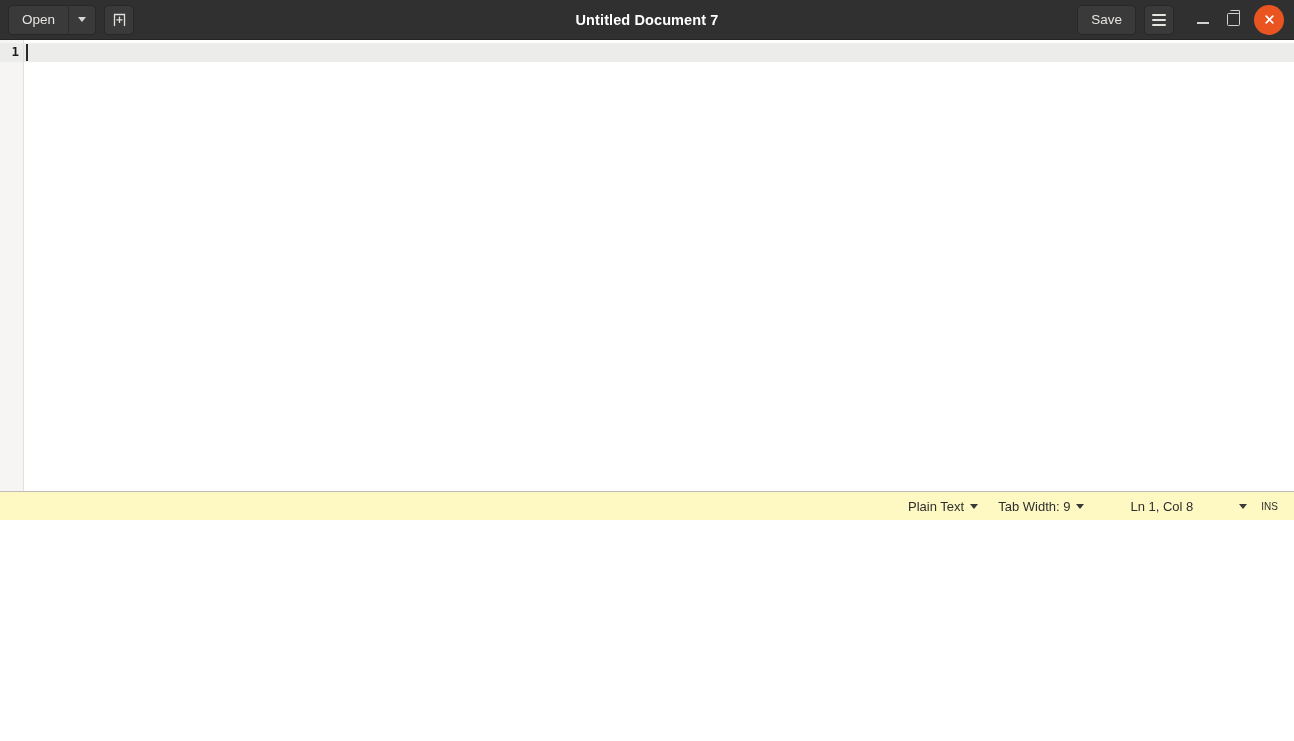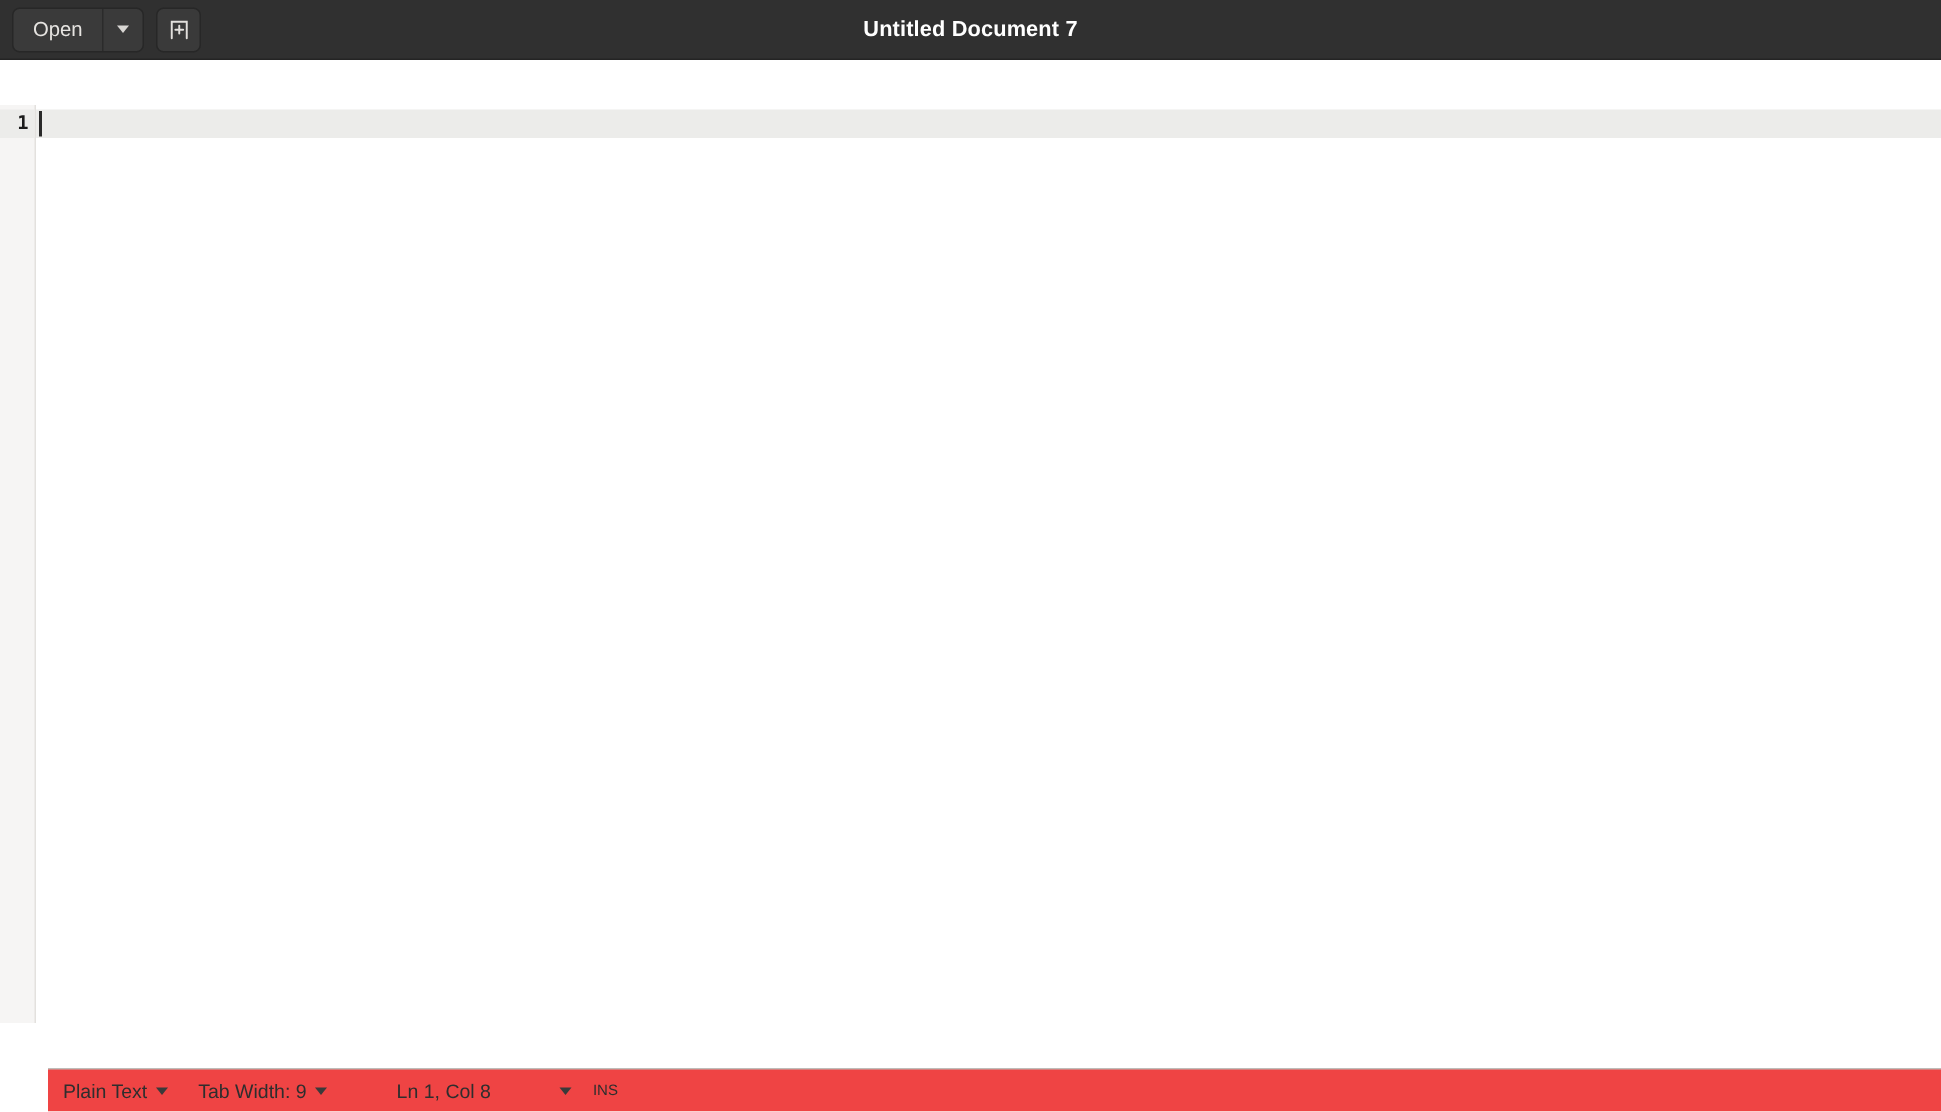--- a/index.html
+++ b/index.html
@@ -10,26 +10,25 @@
     width: 1294px;
     height: 741px;
     overflow: hidden;
     font-family: "Liberation Sans", sans-serif;
     background: #ffffff;
     -webkit-font-smoothing: antialiased;
   }
 
   .window {
     width: 1294px;
-    height: 741px;
+    height: 520px;
     display: flex;
     flex-direction: column;
     position: relative;
     background: #ffffff;
-    gap: 30px;
   }
 
   
   .headerbar {
     height: 40px;
     min-height: 40px;
     background: #303030;
     display: flex;
     align-items: center;
     position: relative;
@@ -253,29 +252,28 @@
     left: 0; right: 0;
     top: 3px;
     height: 19px;
     background: #ececea;
   }
 
   
   .statusbar {
     height: 29px;
     min-height: 29px;
-    background: #ef4444;
+    background: #fef9c3;
     border-top: 1px solid #bfbcb8;
     box-sizing: border-box;
     display: flex;
     align-items: center;
-    justify-content: flex-start;
+    justify-content: flex-end;
     padding-right: 12px;
     gap: 0;
-    margin-left: 32px;
   }
 
   .sb-item {
     display: flex;
     align-items: center;
     gap: 6px;
     color: #2e2e2e;
     font-size: 13px;
     cursor: default;
     padding: 0 10px;
@@ -316,20 +314,48 @@
           <line x1="5.9" y1="8.8" x2="11.1" y2="8.8" stroke="#e2e0dd" stroke-width="1.3" stroke-linecap="round"></line>
         </svg>
       </div>
 
     </div>
 
     <div class="title">
       <span>Untitled Document 7</span>
     </div>
 
+    <div class="hb-right">
+
+      <div class="save-btn">
+        <span>Save</span>
+      </div>
+
+      <div class="menu-btn">
+        <i></i>
+        <i></i>
+        <i></i>
+      </div>
+
+      <div class="wc wc-min">
+        <span></span>
+      </div>
+
+      <div class="wc wc-max">
+        <span></span>
+      </div>
+
+      <div class="wc wc-close">
+        <svg width="13" height="13" viewBox="0 0 13 13">
+          <line x1="3.2" y1="3.2" x2="9.8" y2="9.8" stroke="#ffffff" stroke-width="1.7" stroke-linecap="round"></line>
+          <line x1="9.8" y1="3.2" x2="3.2" y2="9.8" stroke="#ffffff" stroke-width="1.7" stroke-linecap="round"></line>
+        </svg>
+      </div>
+
+    </div>
   </div>
 
   <div class="editor">
 
     <div class="gutter">
       <div class="gutter-current"></div>
       <div class="gutter-num">1</div>
     </div>
 
     <div class="text-area">

